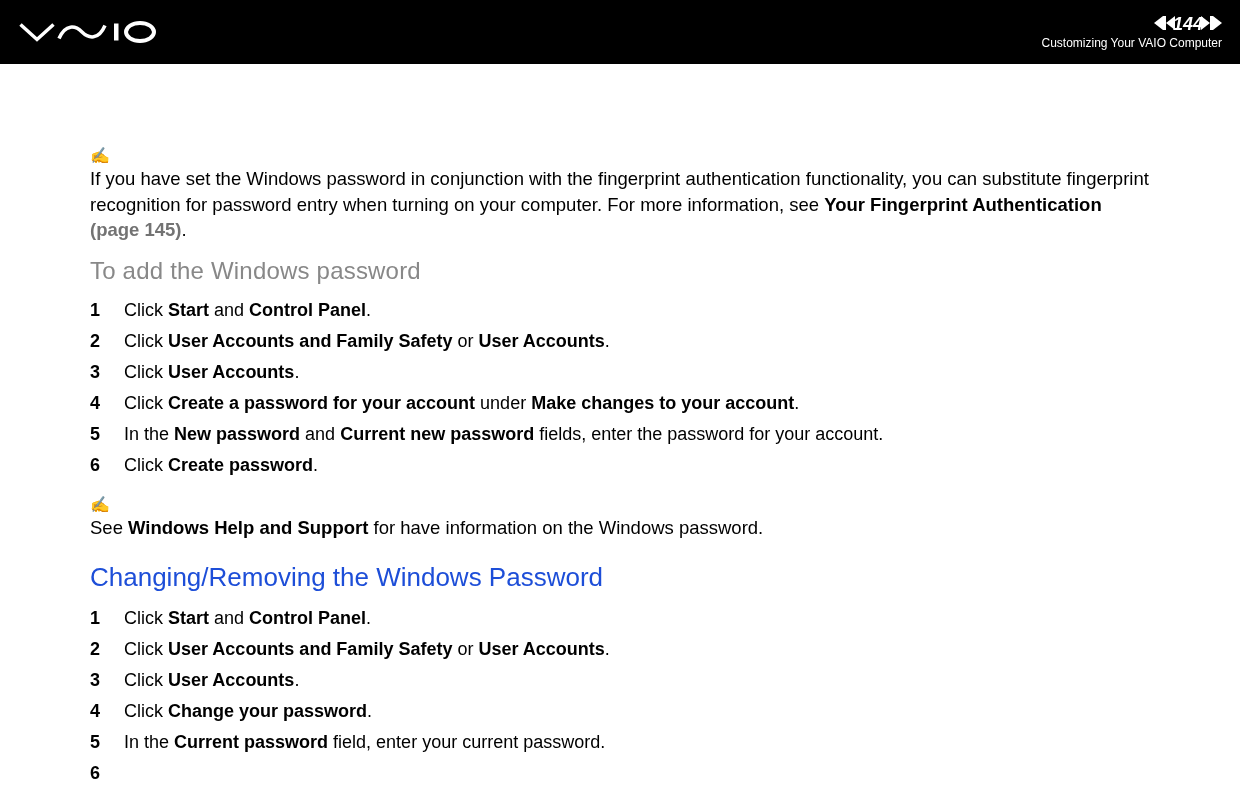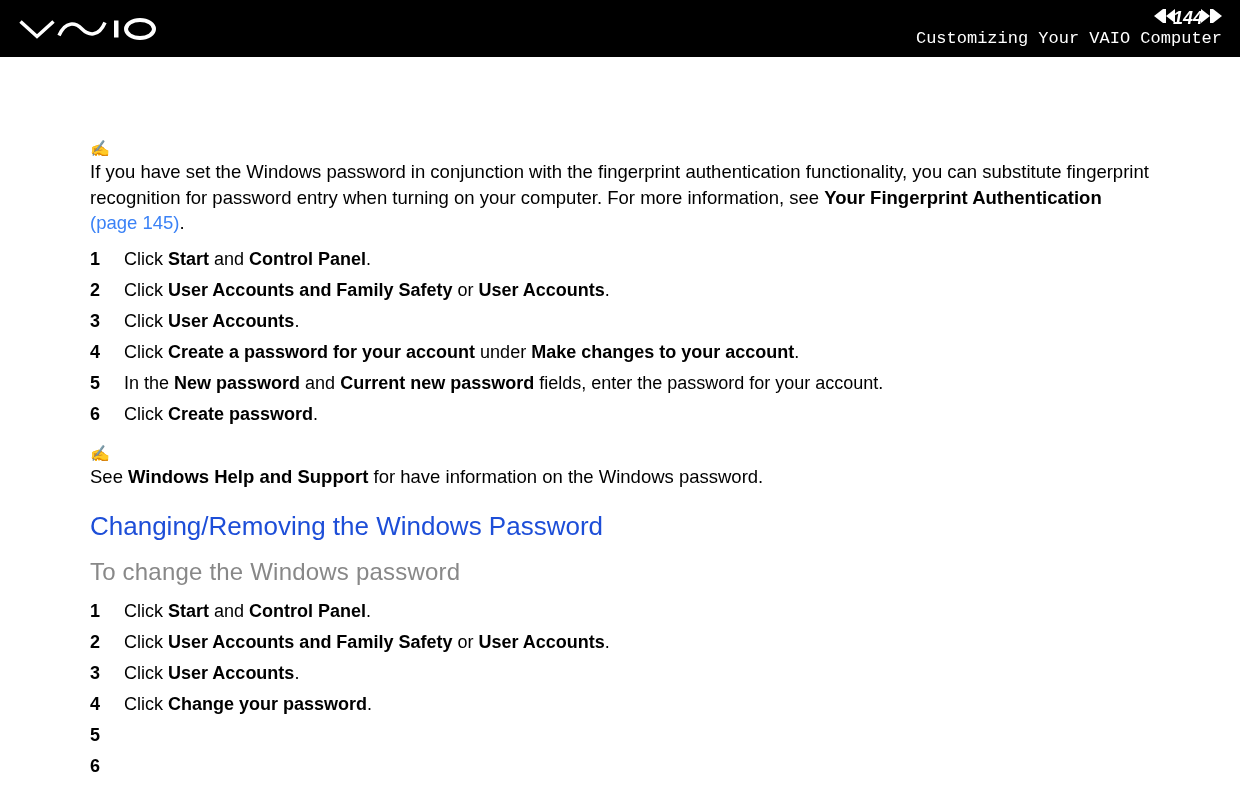--- a/index.html
+++ b/index.html
@@ -5,21 +5,21 @@
     * { margin: 0; padding: 0; box-sizing: border-box; }
     body {
       font-family: Arial, Helvetica, sans-serif;
       width: 1240px;
       height: 790px;
       background: #fff;
       overflow: hidden;
     }
     .header {
       background: #000;
-      height: 57px;
+      height: 64px;
       display: flex;
       align-items: center;
       justify-content: space-between;
       padding: 12px 18px;
       color: #fff;
     }
     .vaio-logo {
       display: flex;
       align-items: center;
     }
@@ -27,22 +27,22 @@
       width: 140px;
       height: 30px;
     }
     .page-num {
       font-style: italic;
       font-weight: bold;
       font-size: 18px;
       margin: 0 -2px;
     }
     .section-title {
-      font-size: 17px;
-      font-family: Liberation Mono, monospace;
+      font-size: 12px;
+      font-family: Liberation Sans, sans-serif;
     }
     .header-right-stack {
       display: flex;
       flex-direction: column;
       align-items: flex-end;
       line-height: 1.2;
     }
     .nav-row {
       display: flex;
       align-items: center;
@@ -59,21 +59,21 @@
       display: block;
     }
     .note-text {
       font-family: "Arial Narrow", Arial, sans-serif;
       font-stretch: condensed;
       font-size: 18.5px;
       line-height: 1.38;
       margin-bottom: 10px;
     }
     .note-text .b { font-weight: bold; }
-    .note-text .link { color: #3b82f6; font-weight: normal; }
+    .note-text .link { color: #737373; font-weight: bold; }
     .h-gray {
       color: #888;
       font-size: 24px;
       font-weight: normal;
       margin: 8px 0 8px 0;
       letter-spacing: .2px;
     }
     .h-blue {
       color: #1d4ed8;
       font-size: 26px;
@@ -145,20 +145,21 @@
   </div>
 </div>
 
 <div class="content">
 
   <div class="note-block">
     <span class="note-icon">✍</span>
     <div class="note-text"><span>If you have set the Windows password in conjunction with the fingerprint authentication functionality, you can substitute fingerprint recognition for password entry when turning on your computer. For more information, see </span><span class="b">Your Fingerprint Authentication </span><span class="link">(page 145)</span><span>.</span></div>
   </div>
 
+  <div class="h-gray">To add the Windows password</div>
 
   <div class="steps">
       <div class="step">
         <span class="num">1</span>
         <span class="txt"><span>Click </span><span class="b">Start</span><span> and </span><span class="b">Control Panel</span><span>.</span></span>
       </div>
       <div class="step">
         <span class="num">2</span>
         <span class="txt"><span>Click </span><span class="b">User Accounts and Family Safety</span><span> or </span><span class="b">User Accounts</span><span>.</span></span>
       </div>
@@ -179,41 +180,41 @@
         <span class="txt"><span>Click </span><span class="b">Create password</span><span>.</span></span>
       </div>
     </div>
 
   <div class="note-block">
     <span class="note-icon">✍</span>
     <div class="note-text"><span>See </span><span class="b">Windows Help and Support</span><span> for have information on the Windows password.</span></div>
   </div>
 
   <div class="h-blue">Changing/Removing the Windows Password</div>
-  <div class="h-gray">To change the Windows password</div>
 
   <div class="steps">
       <div class="step">
         <span class="num">1</span>
         <span class="txt"><span>Click </span><span class="b">Start</span><span> and </span><span class="b">Control Panel</span><span>.</span></span>
       </div>
       <div class="step">
         <span class="num">2</span>
         <span class="txt"><span>Click </span><span class="b">User Accounts and Family Safety</span><span> or </span><span class="b">User Accounts</span><span>.</span></span>
       </div>
       <div class="step">
         <span class="num">3</span>
         <span class="txt"><span>Click </span><span class="b">User Accounts</span><span>.</span></span>
       </div>
       <div class="step">
         <span class="num">4</span>
         <span class="txt"><span>Click </span><span class="b">Change your password</span><span>.</span></span>
       </div>
       <div class="step">
         <span class="num">5</span>
+        <span class="txt"><span>In the </span><span class="b">Current password</span><span> field, enter your current password.</span></span>
       </div>
       <div class="step">
         <span class="num">6</span>
         <span class="txt"></span>
       </div>
     </div>
 
 </div>
 
 </body></html>

